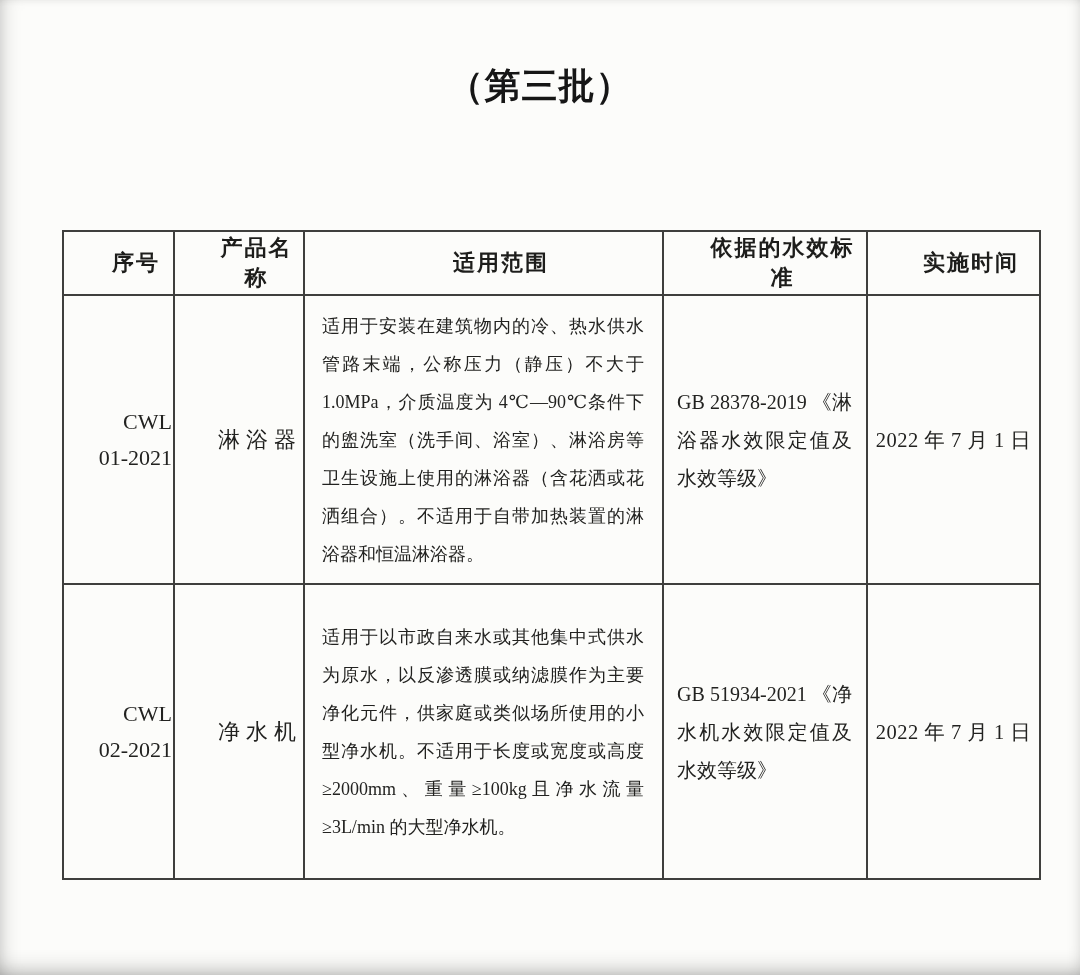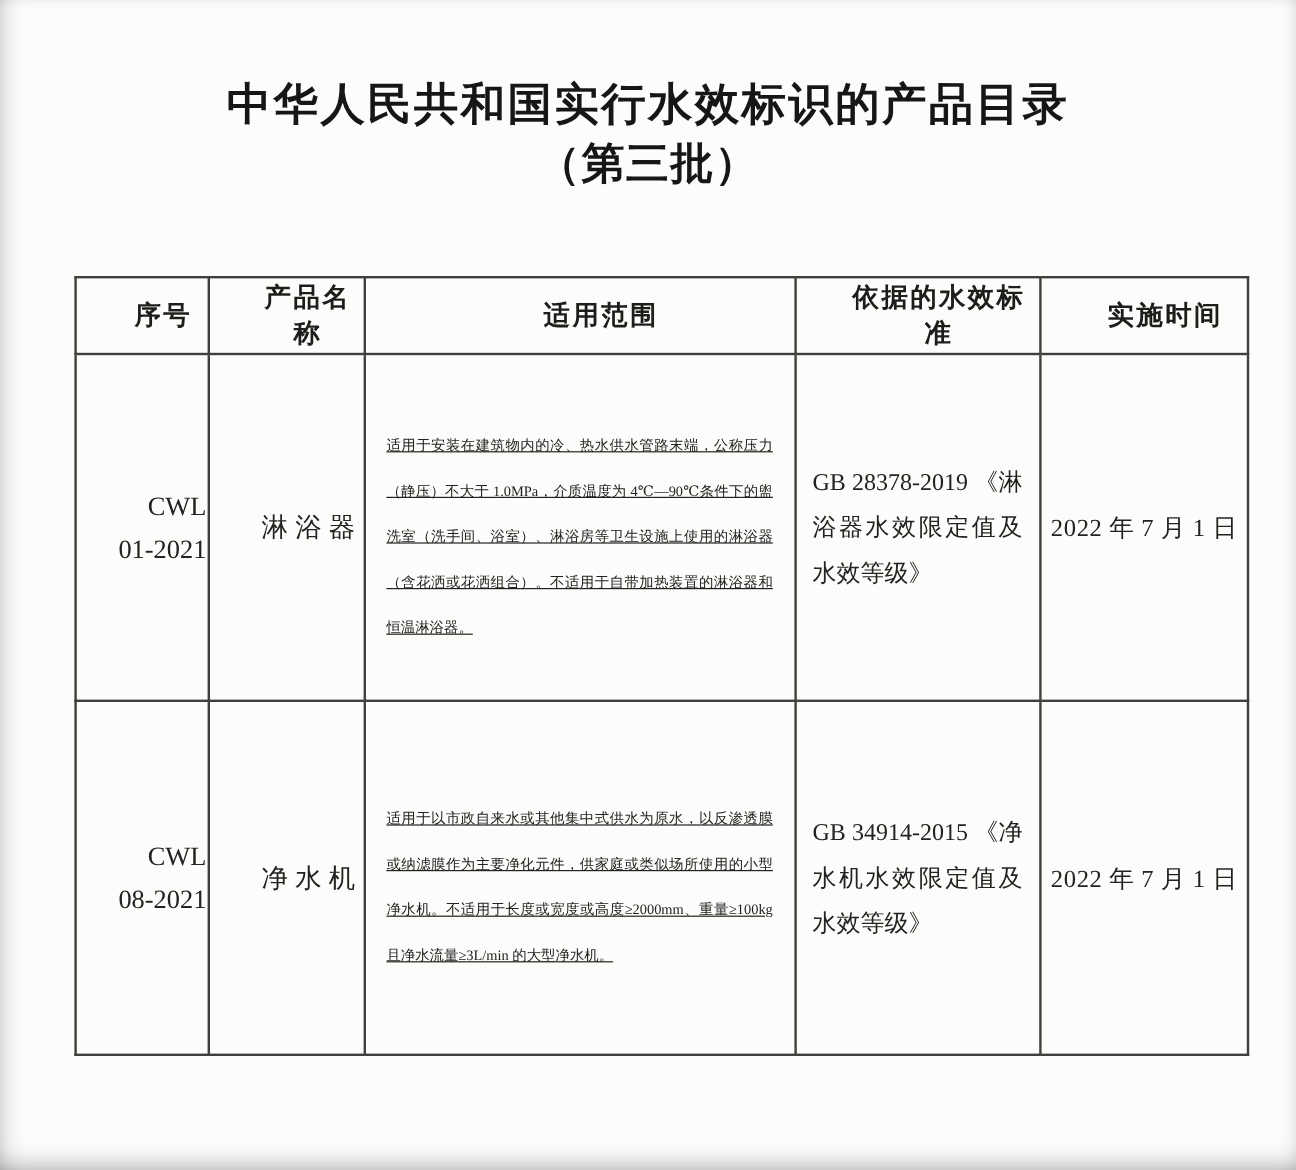--- a/index.html
+++ b/index.html
@@ -70,24 +70,23 @@
   }
   td.product-cell {
     text-align: right;
     font-size: 22px;
     letter-spacing: 6px;
     padding-left: 6px; 
   }
   td.scope-cell {
     text-align: justify;
     text-justify: inter-character;
-    font-size: 12px;
+    font-size: 18px;
     line-height: 38px;
-    padding: 24px 18px 10px 17px;
-    text-decoration: underline;
+    padding: 10px 18px 10px 17px;
   }
   td.standard-cell {
     text-align: justify;
     text-justify: inter-character;
     font-size: 20px;
     line-height: 38px;
     padding: 0 14px 0 13px;
     font-family: Liberation Serif, serif;
   }
   td.date-cell {
@@ -96,21 +95,20 @@
     letter-spacing: 0.5px;
     white-space: nowrap;
   }
 </style>
 </head>
 <body>
 
 <div class="page">
 
   <div class="title-block">
-    <div class="title-line1">中华人民共和国实行水效标识的产品目录</div>
     <div class="title-line2">（第三批）</div>
   </div>
 
   <table class="catalog">
     <colgroup>
       <col style="width:111px">
       <col style="width:130px">
       <col style="width:359px">
       <col style="width:204px">
       <col style="width:173px">
@@ -131,23 +129,23 @@
           <div>01-2021</div>
         </td>
         <td class="product-cell">淋浴器</td>
         <td class="scope-cell">适用于安装在建筑物内的冷、热水供水管路末端，公称压力（静压）不大于 1.0MPa，介质温度为 4℃—90℃条件下的盥洗室（洗手间、浴室）、淋浴房等卫生设施上使用的淋浴器（含花洒或花洒组合）。不适用于自带加热装置的淋浴器和恒温淋浴器。</td>
         <td class="standard-cell">GB 28378-2019 《淋浴器水效限定值及水效等级》</td>
         <td class="date-cell">2022 年 7 月 1 日</td>
       </tr>
       <tr class="body-row-2">
         <td class="serial-cell">
           <div>CWL</div>
-          <div>08-2021</div>
+          <div>02-2021</div>
         </td>
         <td class="product-cell">净水机</td>
         <td class="scope-cell">适用于以市政自来水或其他集中式供水为原水，以反渗透膜或纳滤膜作为主要净化元件，供家庭或类似场所使用的小型净水机。不适用于长度或宽度或高度≥2000mm、重量≥100kg且净水流量≥3L/min 的大型净水机。</td>
-        <td class="standard-cell">GB 34914-2015 《净水机水效限定值及水效等级》</td>
+        <td class="standard-cell">GB 51934-2021 《净水机水效限定值及水效等级》</td>
         <td class="date-cell">2022 年 7 月 1 日</td>
       </tr>
     </tbody>
   </table>
 
 </div>
 
 </body></html>

